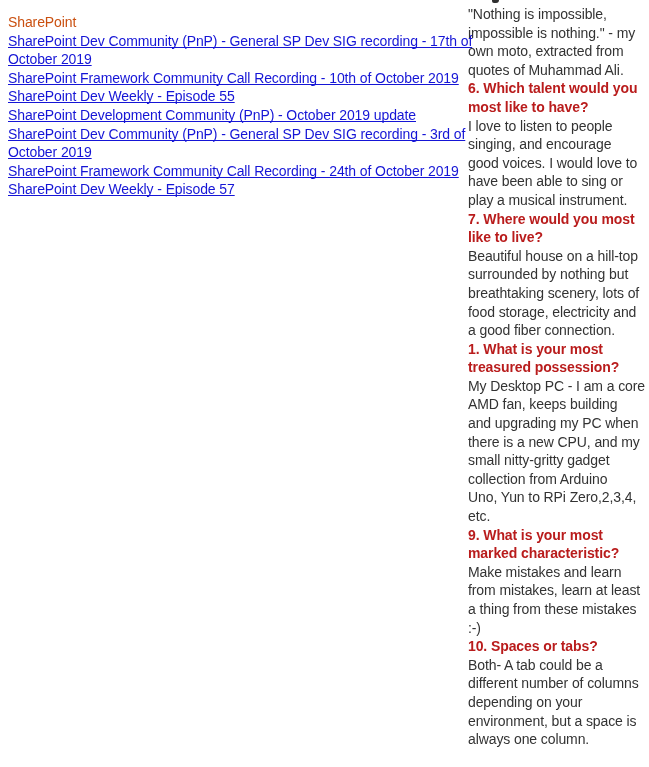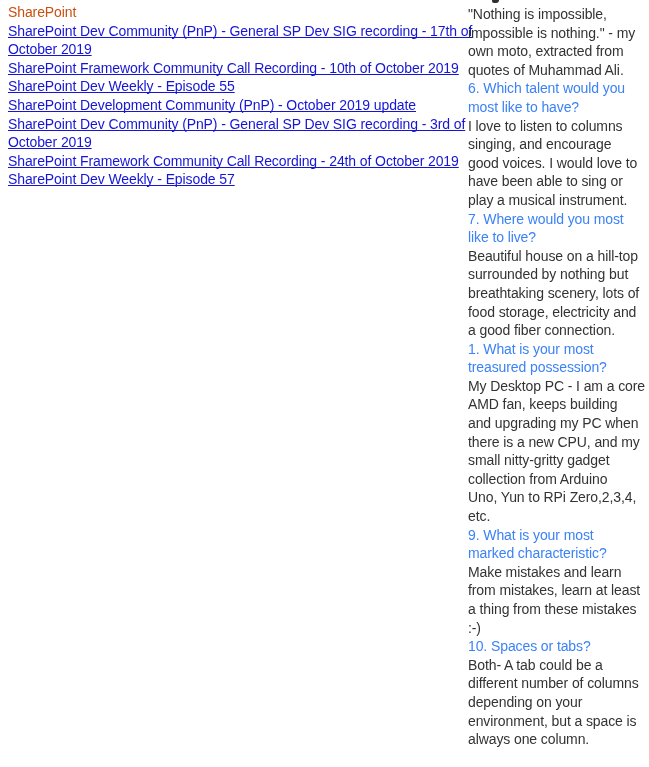--- a/index.html
+++ b/index.html
@@ -15,21 +15,21 @@
     font-family: "Liberation Sans", "DejaVu Sans", sans-serif;
     font-size: 14px;
     line-height: 18.6px;
     letter-spacing: -0.1px;
   }
 
   
   .left-col {
     position: absolute;
     left: 8px;
-    top: 3px;
+    top: 13px;
     width: 456px;
   }
   .category-heading {
     color: #ca5010;
     white-space: pre;
   }
   a.post-link {
     display: block;
     color: #1515d6;
     text-decoration: underline;
@@ -45,22 +45,22 @@
     top: 5px;
     width: 181px;
     color: #333333;
   }
   .qa-answer {
     white-space: pre;
     color: #333333;
   }
   .qa-question {
     white-space: pre;
-    font-weight: 400;
-    color: #3b82f6;
+    font-weight: 700;
+    color: #b91c1c;
   }
 
   
   .clipped-descender {
     position: absolute;
     left: 492px;
     top: 0;
     width: 7px;
     height: 3px;
     background: #2e2e2e;
@@ -85,21 +85,21 @@
 
 <div class="clipped-descender"></div>
 
 <div class="right-col">
   <div class="qa-answer">"Nothing is impossible,
 impossible is nothing." - my
 own moto, extracted from
 quotes of Muhammad Ali.</div>
   <div class="qa-question">6. Which talent would you
 most like to have?</div>
-  <div class="qa-answer">I love to listen to columns
+  <div class="qa-answer">I love to listen to people
 singing, and encourage
 good voices. I would love to
 have been able to sing or
 play a musical instrument.</div>
   <div class="qa-question">7. Where would you most
 like to live?</div>
   <div class="qa-answer">Beautiful house on a hill-top
 surrounded by nothing but
 breathtaking scenery, lots of
 food storage, electricity and

